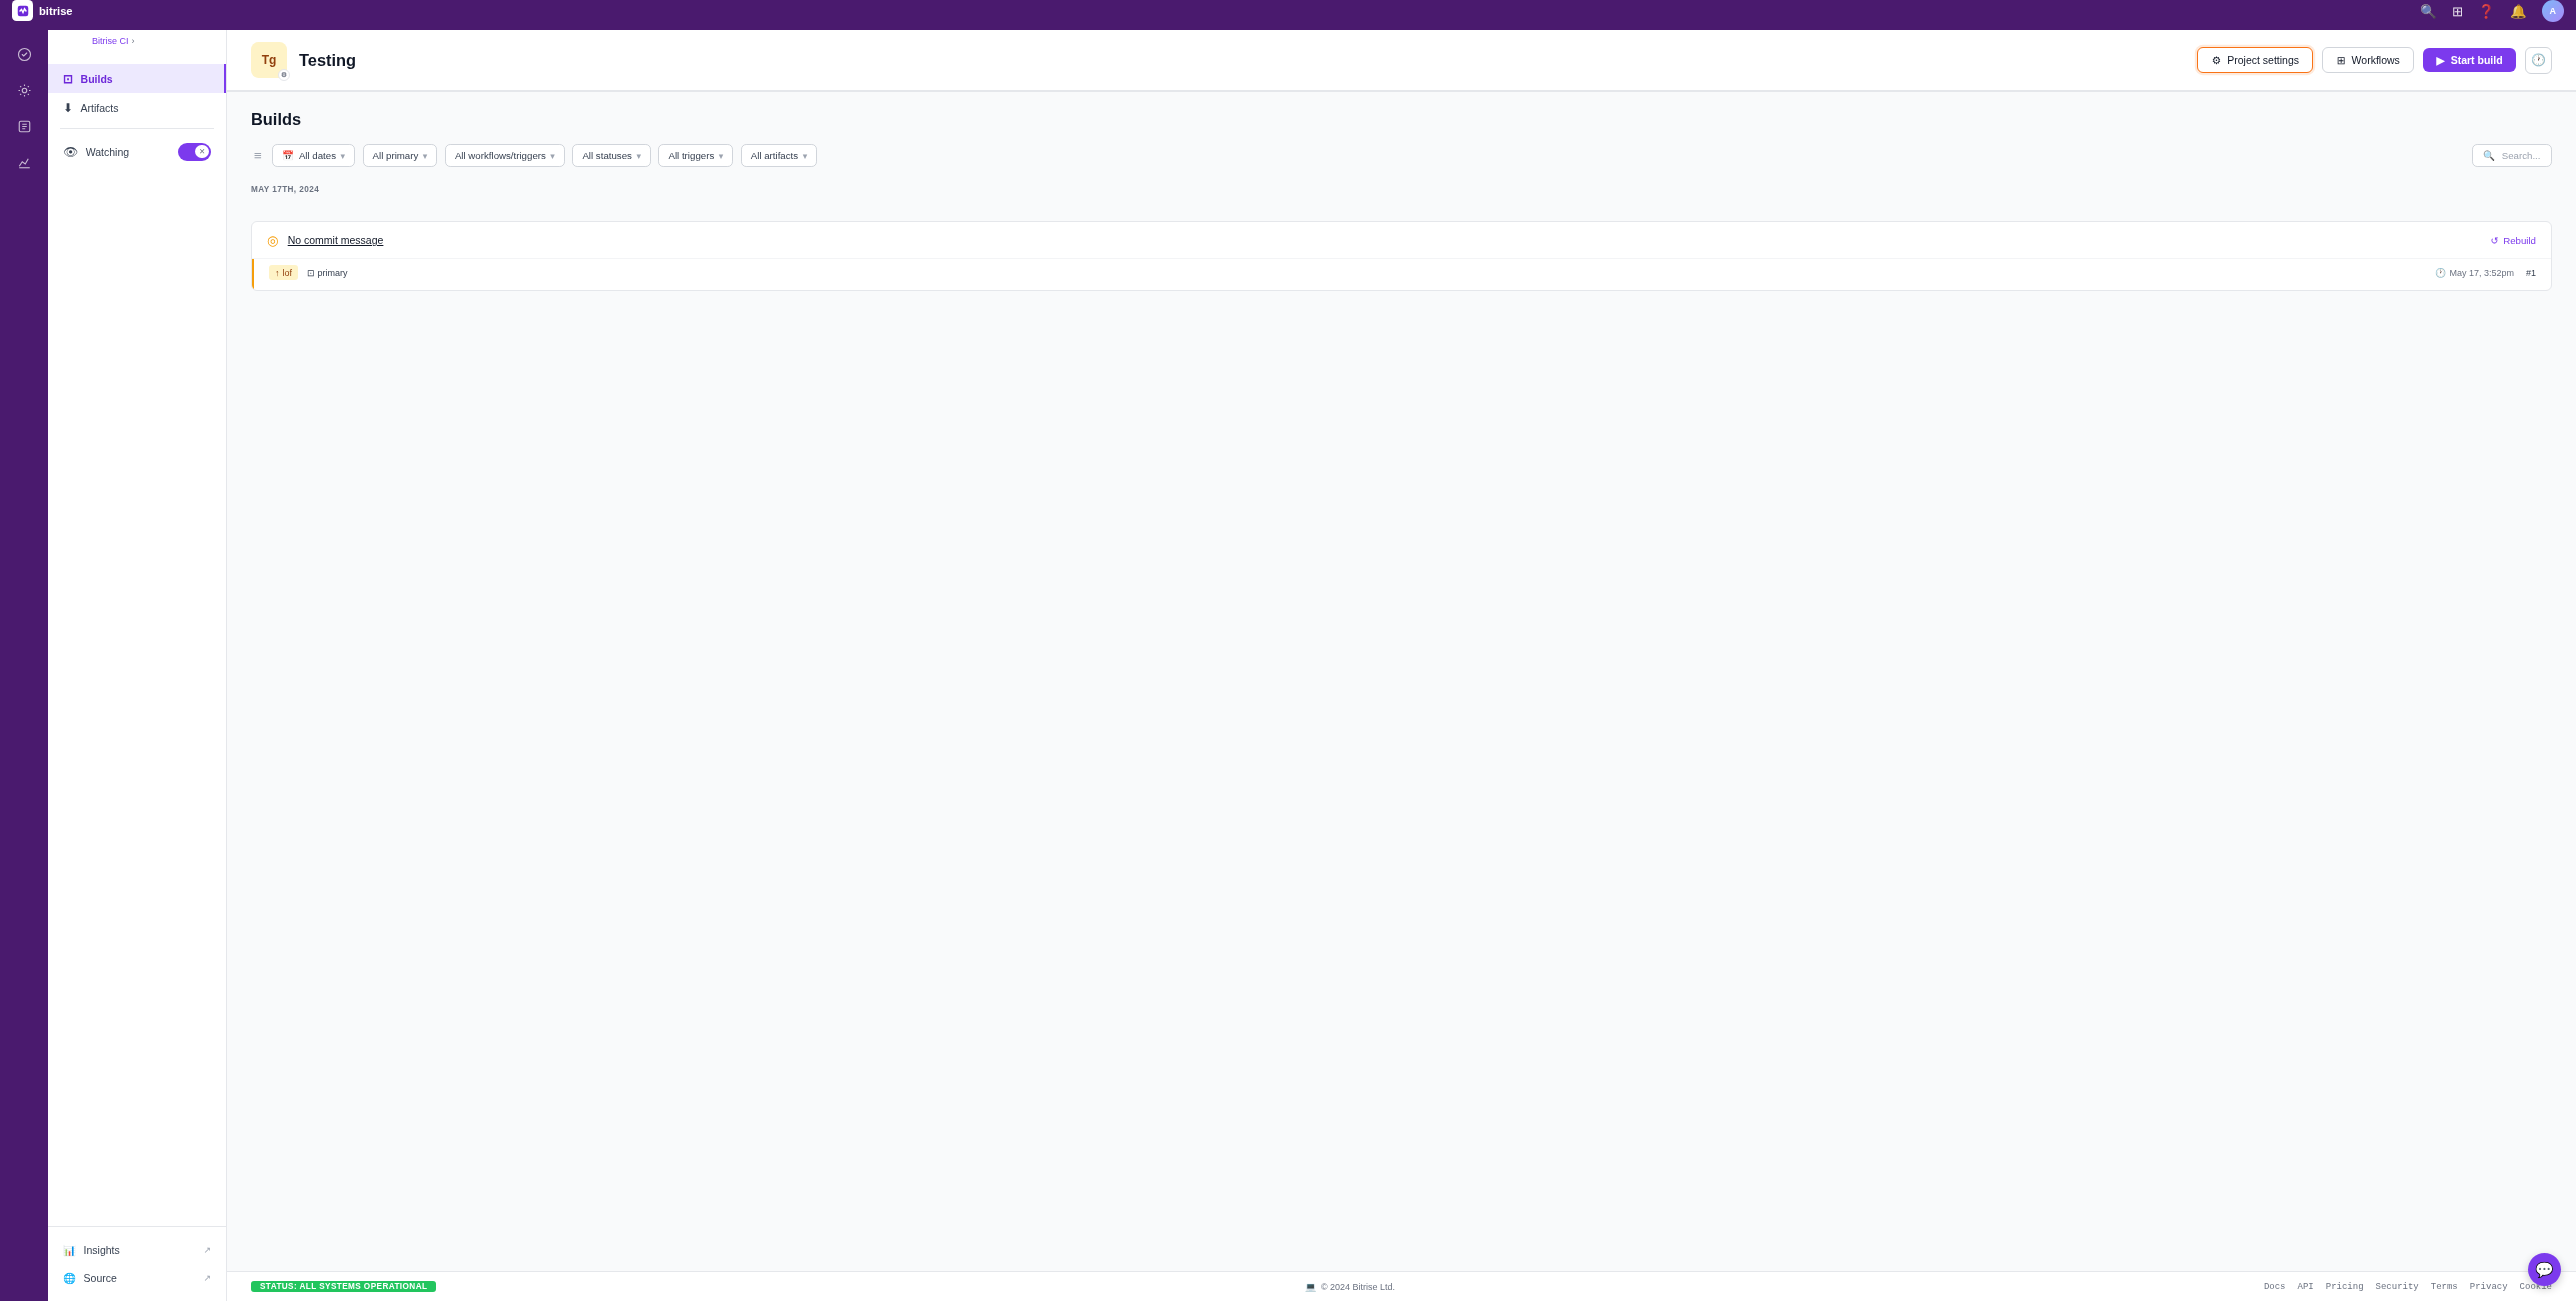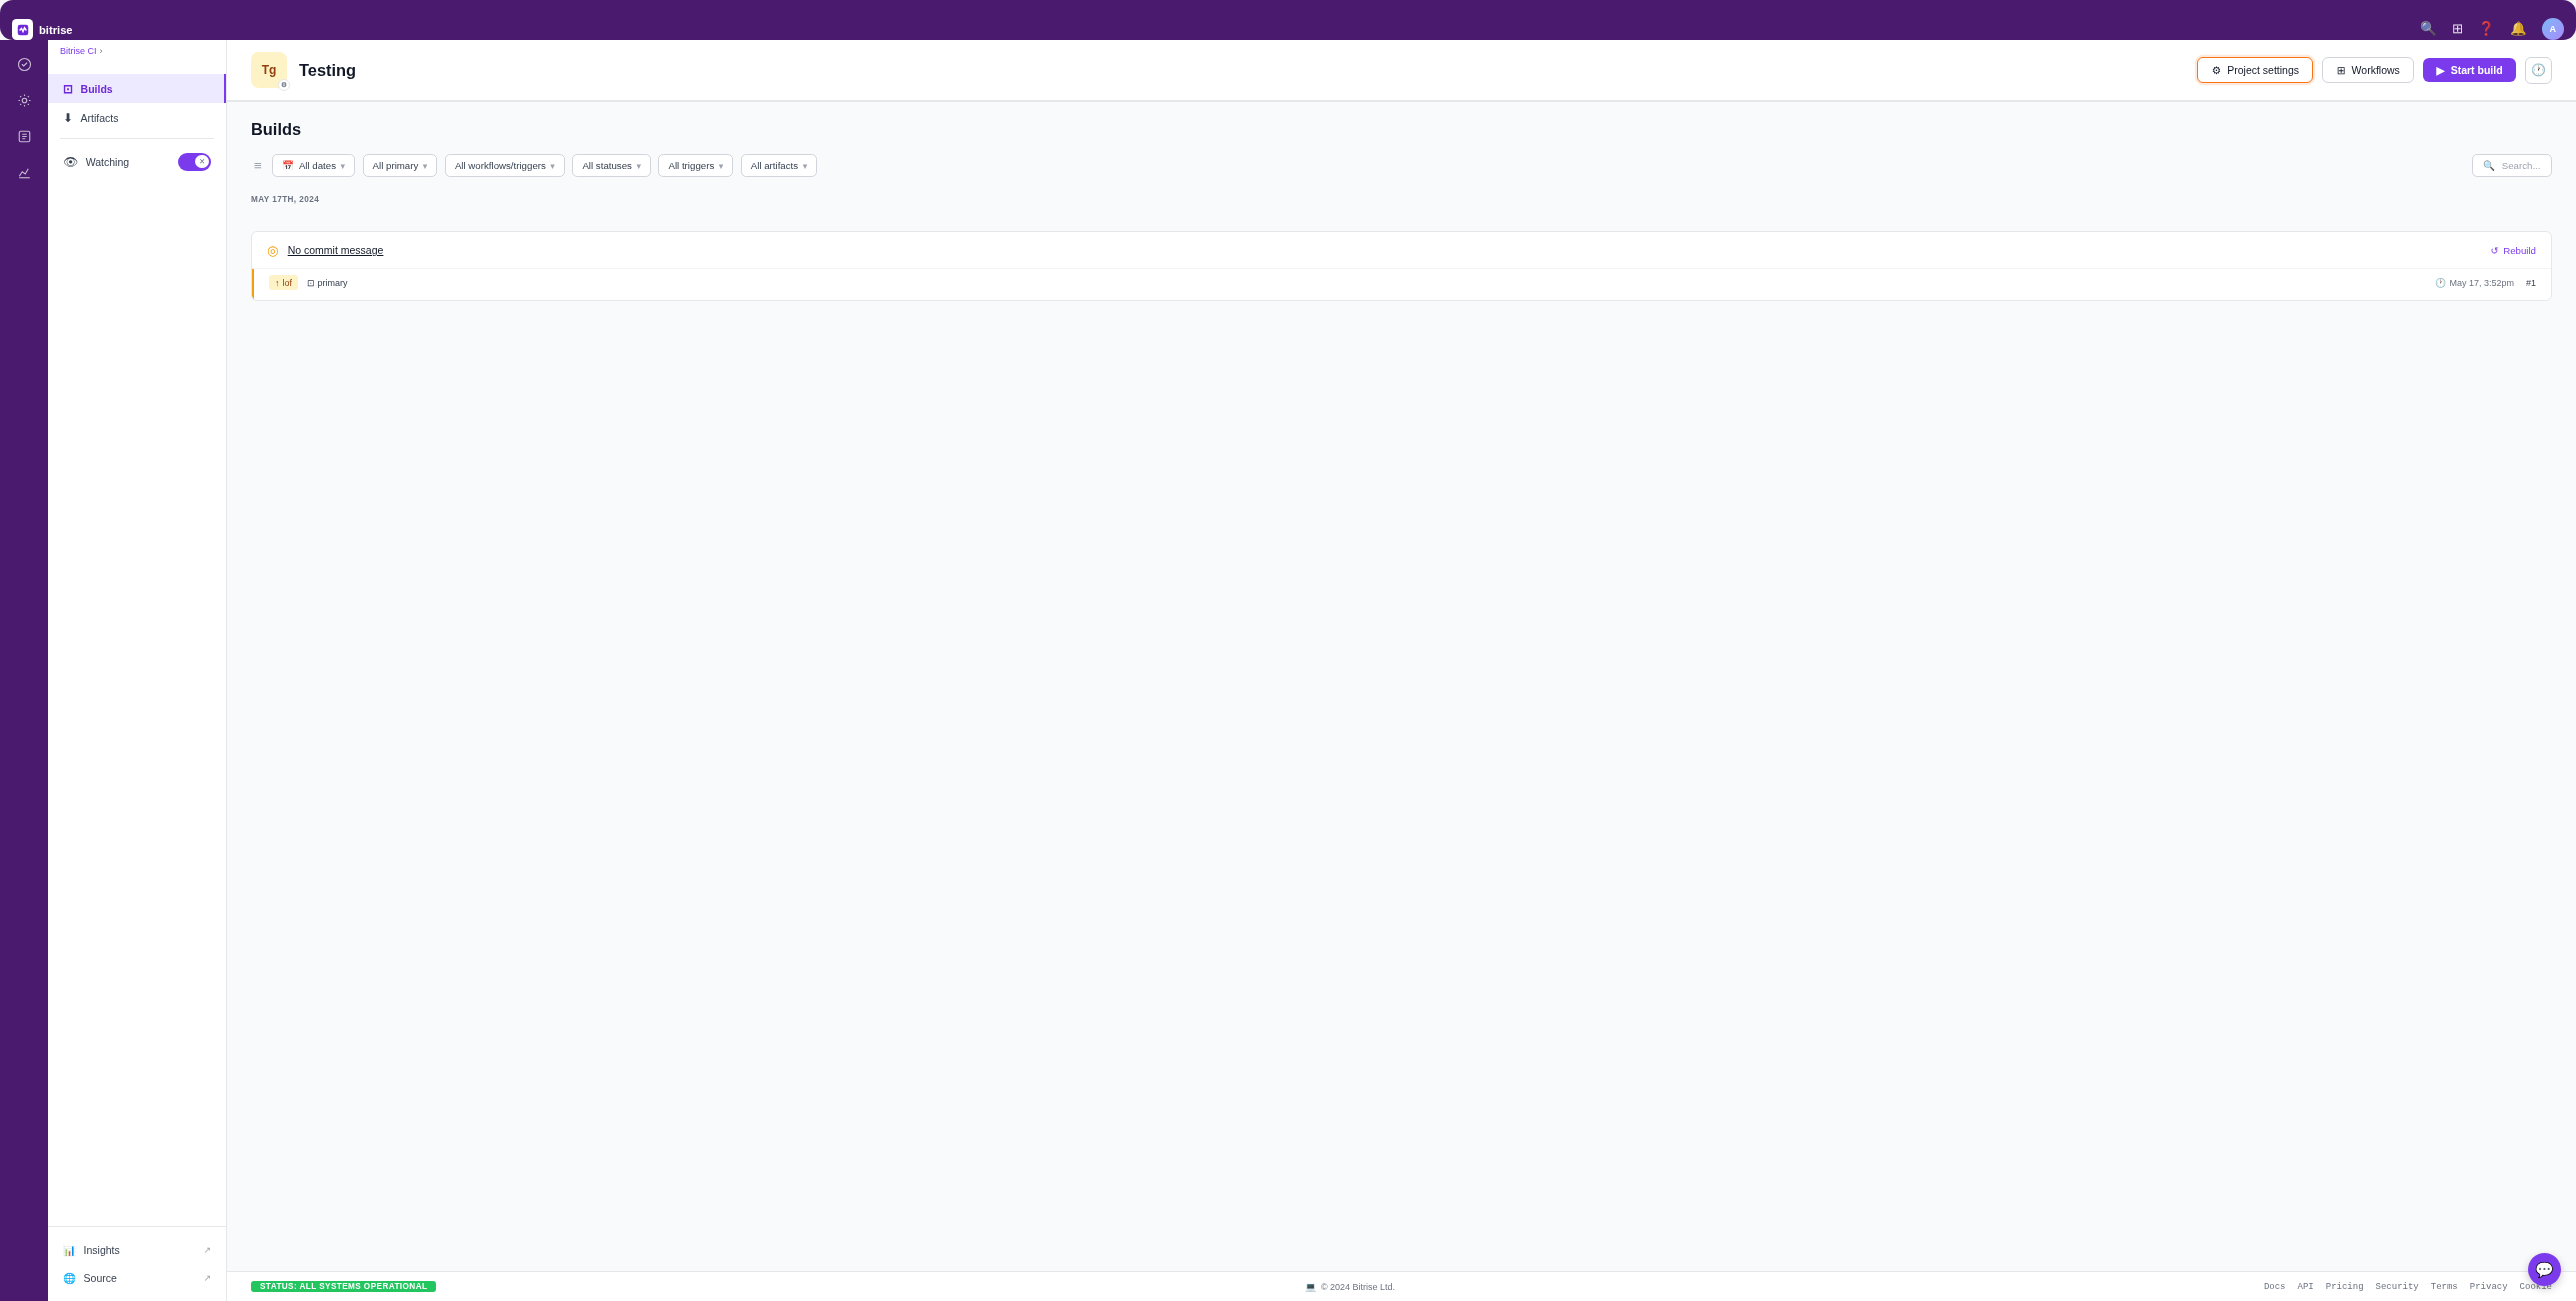--- a/index.html
+++ b/index.html
@@ -1,26 +1,25 @@
 <!DOCTYPE html>
 <html style="font-size:12px"><head>
   <meta charset="utf-8">
   <style>
     * { box-sizing: border-box; margin: 0; padding: 0; }
     body { font-family: -apple-system, BlinkMacSystemFont, 'Segoe UI', sans-serif; background: #f5f5f7; height: 100vh; display: flex; flex-direction: column; overflow: hidden; }
 
     
     .topnav {
       background: #4a1a6e;
-      height: 40px;
-      display: flex;
-      align-items: flex-end;
+      height: 30px;
+      display: flex;
+      align-items: flex-start;
       padding: 0 12px;
       flex-shrink: 0;
-      border-radius: 13px;
     }
     .topnav-logo {
       display: flex;
       align-items: center;
       gap: 6px;
       color: white;
       font-size: 11.2px;
       font-weight: 600;
       flex: 1;
     }
@@ -525,21 +524,21 @@
     <div class="sidebar-icon-btn">
       <svg width="15" height="15" viewBox="0 0 20 20" fill="none" stroke="currentColor" stroke-width="1.5">
         <path d="M3 15 L7 9 L11 12 L15 5"></path>
         <path d="M3 17h14"></path>
       </svg>
     </div>
   </div>
 
   <div class="secondary-sidebar">
 
-    <div style="padding: 6px 12px; font-size:9px; color:#6b7280; display:flex; align-items:center; gap:3px;">
+    <div style="padding: 6px 12px; font-size:9px; color:#6b7280; display:flex; align-items:center; gap:3px;margin-left:32px;">
       <span style="color:#7c3aed; cursor:pointer;">Bitrise CI</span>
       <span>›</span>
     </div>
 
     <div class="secondary-sidebar-nav">
       <div class="nav-item active">
         <span class="nav-item-icon">⊡</span>
         <span>Builds</span>
       </div>
       <div class="nav-item">

